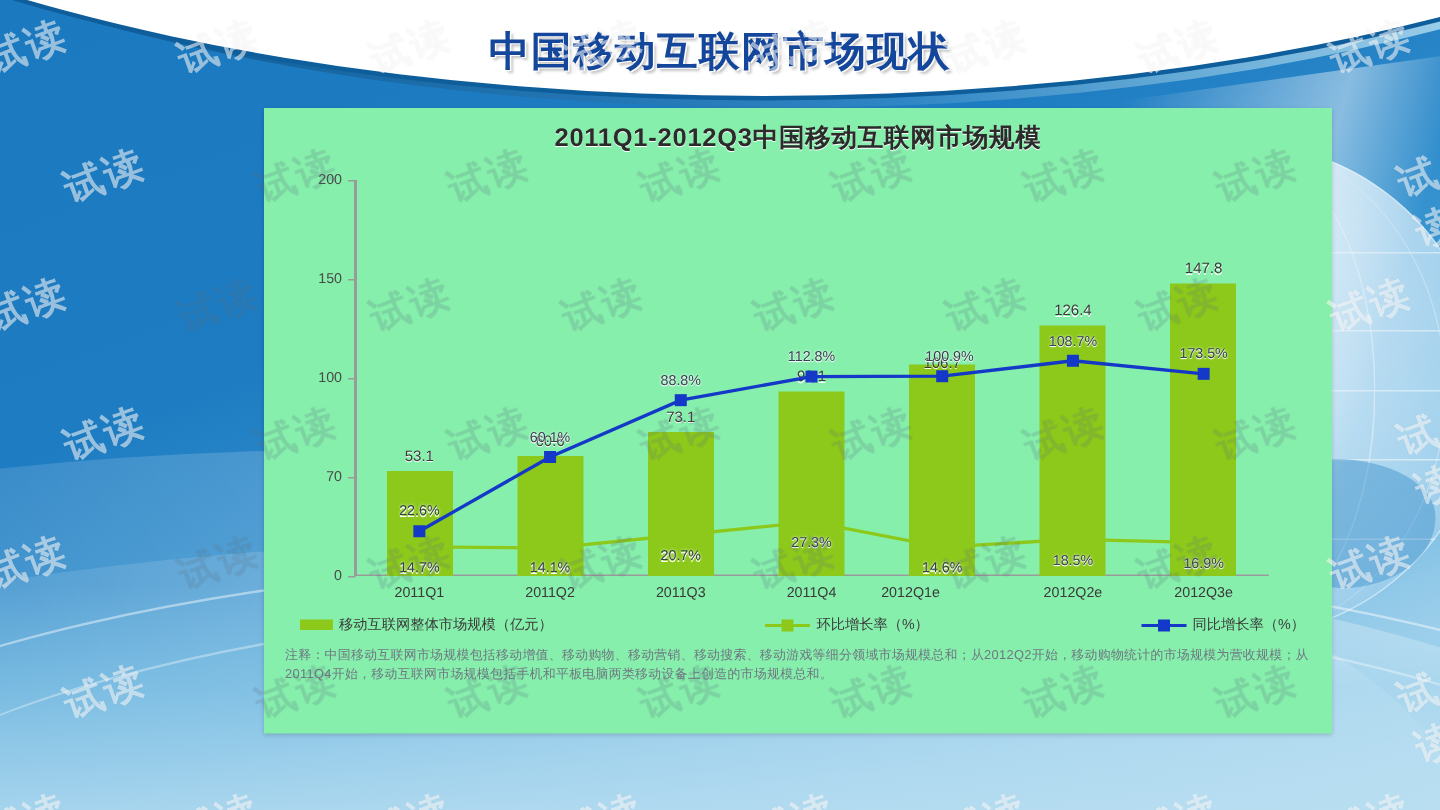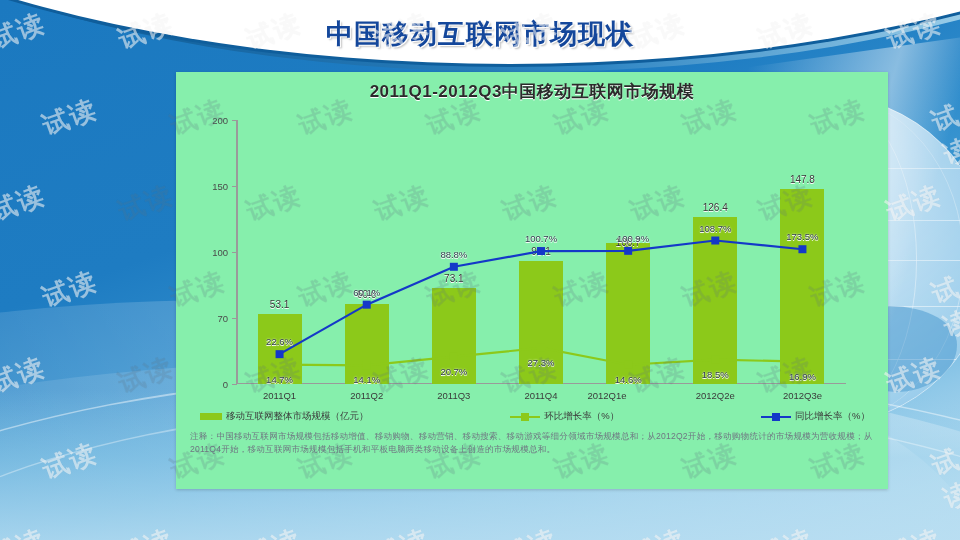--- a/index.html
+++ b/index.html
@@ -310,21 +310,21 @@
           <rect x="213.85714285714283" y="232.676" width="8" height="8" fill="#8cc91a"></rect>
           <rect x="301" y="223.964" width="8" height="8" fill="#8cc91a"></rect>
           <rect x="388.1428571428571" y="240.728" width="8" height="8" fill="#8cc91a"></rect>
           <rect x="475.2857142857142" y="235.58" width="8" height="8" fill="#8cc91a"></rect>
           <rect x="562.4285714285714" y="237.692" width="8" height="8" fill="#8cc91a"></rect>
         </svg>
       <div id="ptlabels">
           <div class="pt-label blue" style="left: 43.5714px; top: 221.168px;">22.6%</div>
           <div class="pt-label blue" style="left: 130.714px; top: 171.668px;">60.1%</div>
           <div class="pt-label blue" style="left: 217.857px; top: 133.784px;">88.8%</div>
-          <div class="pt-label blue" style="left: 305px; top: 118.076px;">100.7%</div>
+          <div class="pt-label blue" style="left: 305px; top: 118.076px;">112.8%</div>
           <div class="pt-label blue" style="left: 397px; top: 117.812px;">100.9%</div>
           <div class="pt-label blue" style="left: 479.286px; top: 107.516px;">108.7%</div>
           <div class="pt-label blue" style="left: 566.429px; top: 116.228px;">173.5%</div>
           <div class="pt-label green" style="left: 43.5714px; top: 258.596px;">14.7%</div>
           <div class="pt-label green" style="left: 130.714px; top: 259.388px;">14.1%</div>
           <div class="pt-label green" style="left: 217.857px; top: 250.676px;">20.7%</div>
           <div class="pt-label green" style="left: 305px; top: 241.964px;">27.3%</div>
           <div class="pt-label green" style="left: 392.143px; top: 258.728px;">14.6%</div>
           <div class="pt-label green" style="left: 479.286px; top: 253.58px;">18.5%</div>
           <div class="pt-label green" style="left: 566.429px; top: 255.692px;">16.9%</div>

